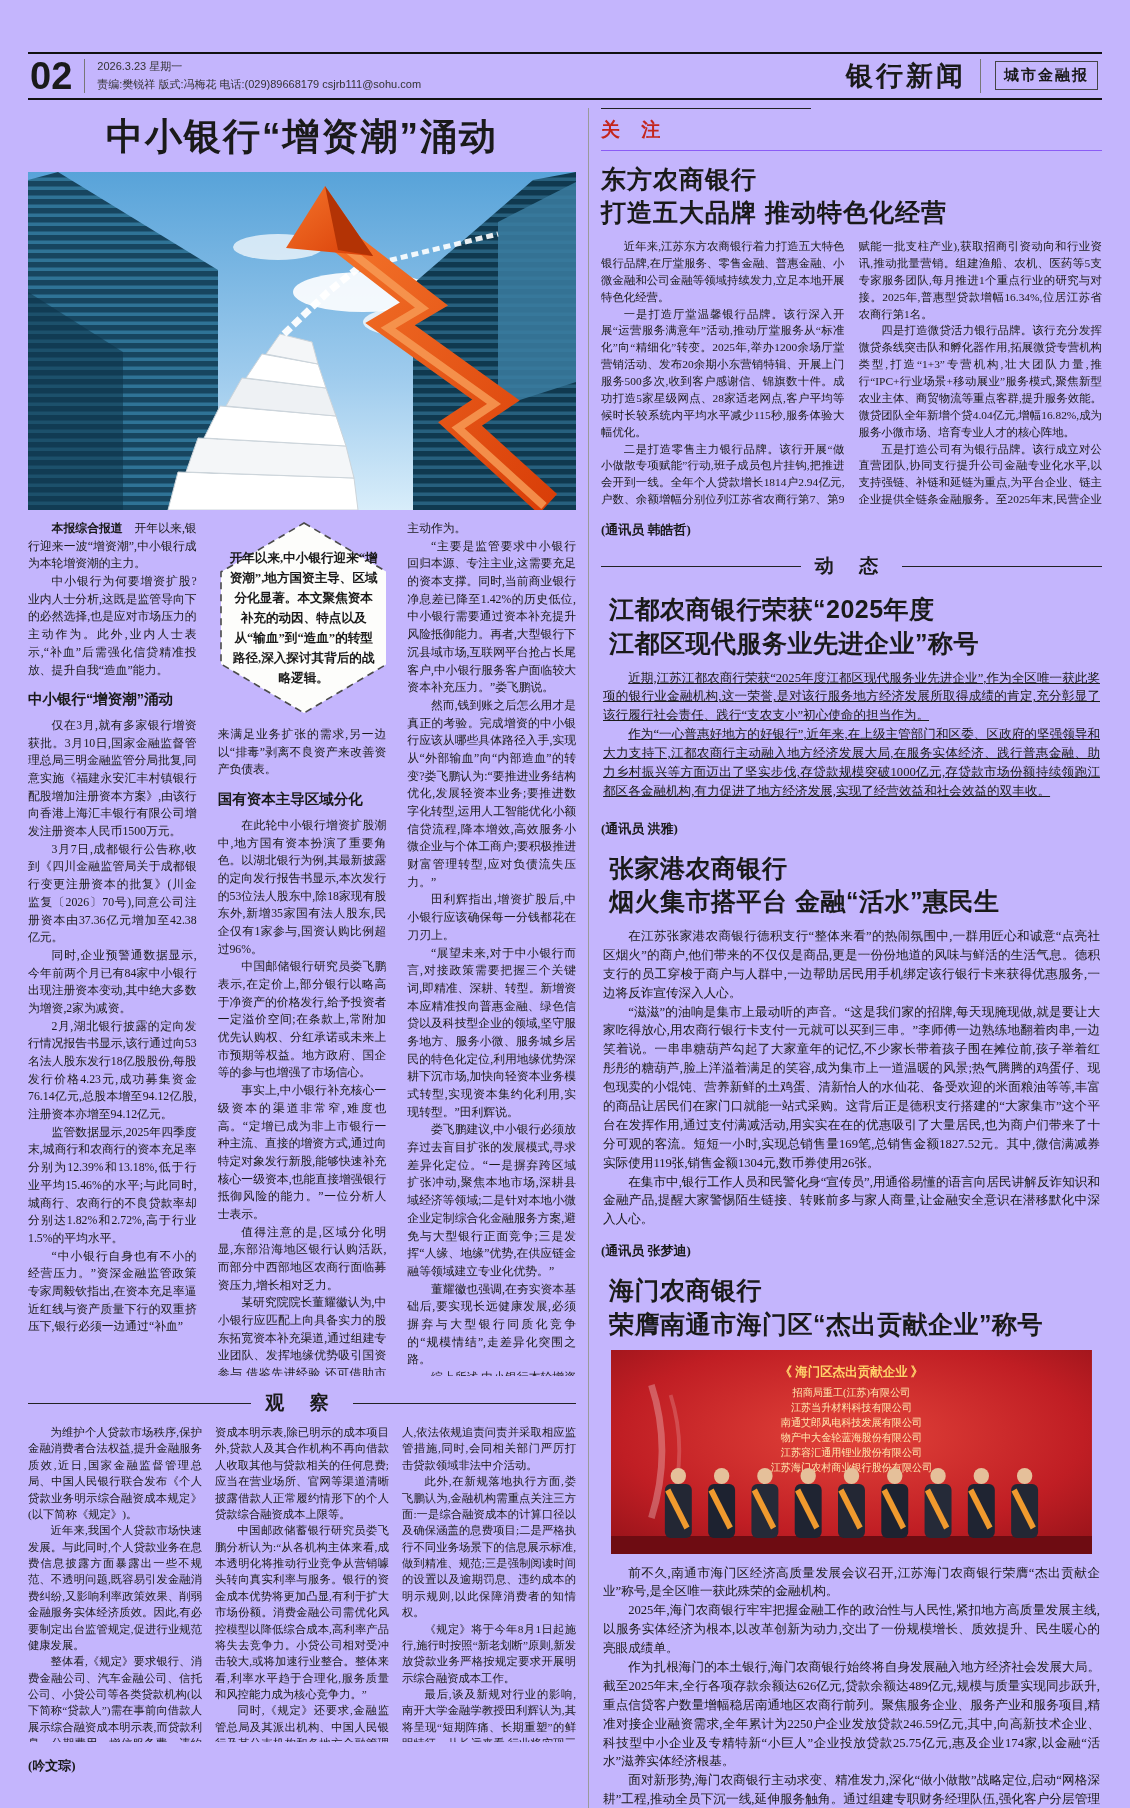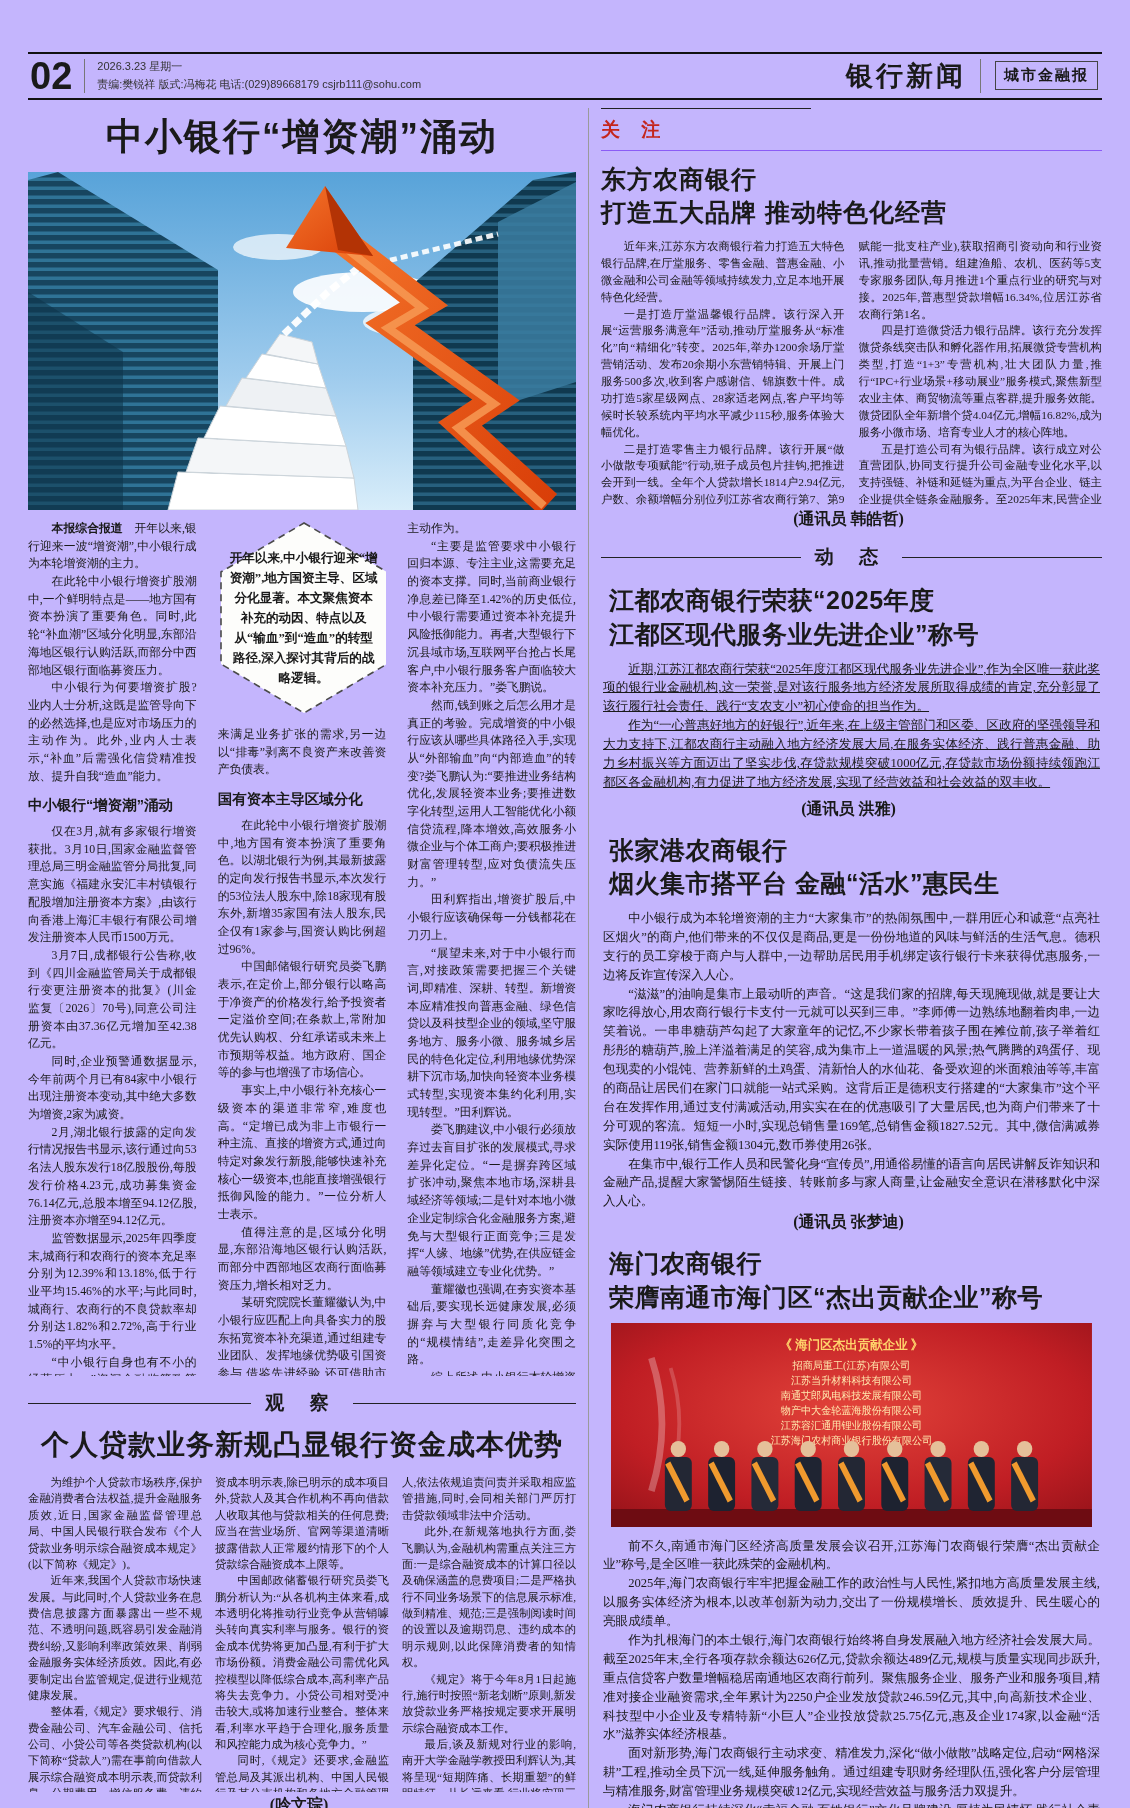--- a/index.html
+++ b/index.html
@@ -35,21 +35,21 @@
   .hex-text { position:absolute; inset:26px 12px; display:flex; align-items:center; text-align:center;
               font-size:12.6px; font-weight:600; line-height:1.6; }
   
   .divider { display:flex; align-items:center; gap:14px; margin:14px 0 8px; }
   .divider:before,.divider:after { content:""; flex:1; border-top:1.5px solid #222; }
   .divider span { font-family:"Liberation Sans","DejaVu Sans",sans-serif; font-size:19px; font-weight:800; letter-spacing:10px; }
   
   .obs-title { font-family:"Liberation Sans","DejaVu Sans",sans-serif; font-size:28px; font-weight:900; text-align:center; margin:10px 0 10px; letter-spacing:1px; }
   .obs-cols { display:flex; gap:13px; height:318px; }
   .obs-cols .col { font-size:11.3px; line-height:1.45; }
-  .byline { text-align:center; font-weight:700; font-size:16px; padding:3px 6px 0 0; }
+  .byline { text-align:left; font-weight:700; font-size:13px; padding:3px 6px 0 0;margin-top:12px; }
   
   .focus-head { position:relative; border-bottom:1px solid #8b5cf6; padding:9px 0 7px; margin-bottom:4px; }
   .focus-head:before { content:""; position:absolute; top:0; left:0; width:210px; border-top:1.5px solid #222; }
   .focus-label { color:#c4261d; font-family:"Liberation Sans","DejaVu Sans",sans-serif; font-size:19px; font-weight:800; letter-spacing:8px; }
   .focus-title { font-family:"Liberation Sans","DejaVu Sans",sans-serif; font-size:25px; font-weight:800; line-height:1.3; margin:12px 0 10px; letter-spacing:1px; }
   .focus-cols { display:flex; gap:14px; height:268px; }
   .fcol { flex:1; min-width:0; overflow:hidden; font-size:11.4px; line-height:1.48; text-align:justify; }
   .fcol p { text-indent:2em; }
   .fcol p.noind { text-indent:0; }
   
@@ -131,21 +131,20 @@
           <path d="M520,332 L432,252 L468,228 L362,152 L396,132 L303,60" stroke="url(#arr)" stroke-width="27" fill="none" stroke-linejoin="miter"></path>
           <path d="M516,334 L430,256 L466,232 L360,156 L394,136 L305,66" stroke="#f79a55" stroke-width="8" fill="none" opacity="0.85"></path>
           <polygon points="297,14 345,84 258,76" fill="url(#arr)"></polygon>
           <polygon points="297,14 345,84 310,78" fill="#b33305"></polygon>
         </g>
       </svg>
 
       <div class="lead-cols">
         <div class="col">
           <p><b>本报综合报道</b>　<span>开年以来,银行迎来一波“增资潮”,中小银行成为本轮增资潮的主力。</span></p>
-          <p>在此轮中小银行增资扩股潮中,一个鲜明特点是——地方国有资本扮演了重要角色。同时,此轮“补血潮”区域分化明显,东部沿海地区银行认购活跃,而部分中西部地区银行面临募资压力。</p>
           <p>中小银行为何要增资扩股?业内人士分析,这既是监管导向下的必然选择,也是应对市场压力的主动作为。此外,业内人士表示,“补血”后需强化信贷精准投放、提升自我“造血”能力。</p>
           <h3>中小银行“增资潮”涌动</h3>
           <p>仅在3月,就有多家银行增资获批。3月10日,国家金融监督管理总局三明金融监管分局批复,同意实施《福建永安汇丰村镇银行配股增加注册资本方案》,由该行向香港上海汇丰银行有限公司增发注册资本人民币1500万元。</p>
           <p>3月7日,成都银行公告称,收到《四川金融监管局关于成都银行变更注册资本的批复》(川金监复〔2026〕70号),同意公司注册资本由37.36亿元增加至42.38亿元。</p>
           <p>同时,企业预警通数据显示,今年前两个月已有84家中小银行出现注册资本变动,其中绝大多数为增资,2家为减资。</p>
           <p>2月,湖北银行披露的定向发行情况报告书显示,该行通过向53名法人股东发行18亿股股份,每股发行价格4.23元,成功募集资金76.14亿元,总股本增至94.12亿股,注册资本亦增至94.12亿元。</p>
           <p>监管数据显示,2025年四季度末,城商行和农商行的资本充足率分别为12.39%和13.18%,低于行业平均15.46%的水平;与此同时,城商行、农商行的不良贷款率却分别达1.82%和2.72%,高于行业1.5%的平均水平。</p>
           <p>“中小银行自身也有不小的经营压力。”资深金融监管政策专家周毅钦指出,在资本充足率逼近红线与资产质量下行的双重挤压下,银行必须一边通过“补血”</p>
         </div>
         <div class="col">
@@ -172,21 +171,20 @@
           <p>“展望未来,对于中小银行而言,对接政策需要把握三个关键词,即精准、深耕、转型。新增资本应精准投向普惠金融、绿色信贷以及科技型企业的领域,坚守服务地方、服务小微、服务城乡居民的特色化定位,利用地缘优势深耕下沉市场,加快向轻资本业务模式转型,实现资本集约化利用,实现转型。”田利辉说。</p>
           <p>娄飞鹏建议,中小银行必须放弃过去盲目扩张的发展模式,寻求差异化定位。“一是摒弃跨区域扩张冲动,聚焦本地市场,深耕县域经济等领域;二是针对本地小微企业定制综合化金融服务方案,避免与大型银行正面竞争;三是发挥“人缘、地缘”优势,在供应链金融等领域建立专业化优势。”</p>
           <p>董耀徽也强调,在夯实资本基础后,要实现长远健康发展,必须摒弃与大型银行同质化竞争的“规模情结”,走差异化突围之路。</p>
           <p>综上所述,中小银行本轮增资潮既是应对资本压力与监管要求的现实选择,也是地方经济金融协同发展的战略实践。从“输血”到“造血”的转型关键,在于精准投放信贷资源、深耕区域特色化服务、推进数字化转型与轻资本业务创新,最终在服务实体经济中走出差异化、可持续的高质量发展之路。</p>
         </div>
       </div>
 
       <div class="divider">
         <span>观 察</span>
       </div>
-      <h2 class="obs-title">个人贷款业务新规凸显银行资金成本优势</h2>
       <div class="obs-cols">
         <div class="col">
           <p>为维护个人贷款市场秩序,保护金融消费者合法权益,提升金融服务质效,近日,国家金融监督管理总局、中国人民银行联合发布《个人贷款业务明示综合融资成本规定》(以下简称《规定》)。</p>
           <p>近年来,我国个人贷款市场快速发展。与此同时,个人贷款业务在息费信息披露方面暴露出一些不规范、不透明问题,既容易引发金融消费纠纷,又影响利率政策效果、削弱金融服务实体经济质效。因此,有必要制定出台监管规定,促进行业规范健康发展。</p>
           <p>整体看,《规定》要求银行、消费金融公司、汽车金融公司、信托公司、小贷公司等各类贷款机构(以下简称“贷款人”)需在事前向借款人展示综合融资成本明示表,而贷款利息、分期费用、增信服务费、违约情形下的逾期罚息等均被纳入综合融资成本范围。这意味着,未来个人贷款各项息费将更透明,金融消费者合法权益将得到更好保障。</p>
 
         </div>
         <div class="col">
           <p class="noind">资成本明示表,除已明示的成本项目外,贷款人及其合作机构不再向借款人收取其他与贷款相关的任何息费;应当在营业场所、官网等渠道清晰披露借款人正常履约情形下的个人贷款综合融资成本上限等。</p>
           <p>中国邮政储蓄银行研究员娄飞鹏分析认为:“从各机构主体来看,成本透明化将推动行业竞争从营销噱头转向真实利率与服务。银行的资金成本优势将更加凸显,有利于扩大市场份额。消费金融公司需优化风控模型以降低综合成本,高利率产品将失去竞争力。小贷公司相对受冲击较大,或将加速行业整合。整体来看,利率水平趋于合理化,服务质量和风控能力成为核心竞争力。”</p>
@@ -243,21 +241,21 @@
         </div>
         <div class="byline">(通讯员 洪雅)</div>
       </article>
 
       <article>
         <h2 class="dyn-title">
           <span>张家港农商银行</span><br>
           <span>烟火集市搭平台  金融“活水”惠民生</span>
         </h2>
         <div class="dyn-body h2x">
-          <p>中小银行成为本轮增资潮的主力“大家集市”的热闹氛围中,一群用匠心和诚意“点亮社区烟火”的商户,他们带来的不仅仅是商品,更是一份份地道的风味与鲜活的生活气息。德积支行的员工穿梭于商户与人群中,一边帮助居民用手机绑定该行银行卡来获得优惠服务,一边将反诈宣传深入人心。</p>
+          <p>在江苏张家港农商银行德积支行“整体来看”的热闹氛围中,一群用匠心和诚意“点亮社区烟火”的商户,他们带来的不仅仅是商品,更是一份份地道的风味与鲜活的生活气息。德积支行的员工穿梭于商户与人群中,一边帮助居民用手机绑定该行银行卡来获得优惠服务,一边将反诈宣传深入人心。</p>
           <p>“滋滋”的油响是集市上最动听的声音。“这是我们家的招牌,每天现腌现做,就是要让大家吃得放心,用农商行银行卡支付一元就可以买到三串。”李师傅一边熟练地翻着肉串,一边笑着说。一串串糖葫芦勾起了大家童年的记忆,不少家长带着孩子围在摊位前,孩子举着红彤彤的糖葫芦,脸上洋溢着满足的笑容,成为集市上一道温暖的风景;热气腾腾的鸡蛋仔、现包现卖的小馄饨、营养新鲜的土鸡蛋、清新怡人的水仙花、备受欢迎的米面粮油等等,丰富的商品让居民们在家门口就能一站式采购。这背后正是德积支行搭建的“大家集市”这个平台在发挥作用,通过支付满减活动,用实实在在的优惠吸引了大量居民,也为商户们带来了十分可观的客流。短短一小时,实现总销售量169笔,总销售金额1827.52元。其中,微信满减券实际使用119张,销售金额1304元,数币券使用26张。</p>
           <p>在集市中,银行工作人员和民警化身“宣传员”,用通俗易懂的语言向居民讲解反诈知识和金融产品,提醒大家警惕陌生链接、转账前多与家人商量,让金融安全意识在潜移默化中深入人心。</p>
 
         </div>
         <div class="byline">(通讯员 张梦迪)</div>
       </article>
 
       <article>
         <h2 class="dyn-title">
           <span>海门农商银行</span><br>

